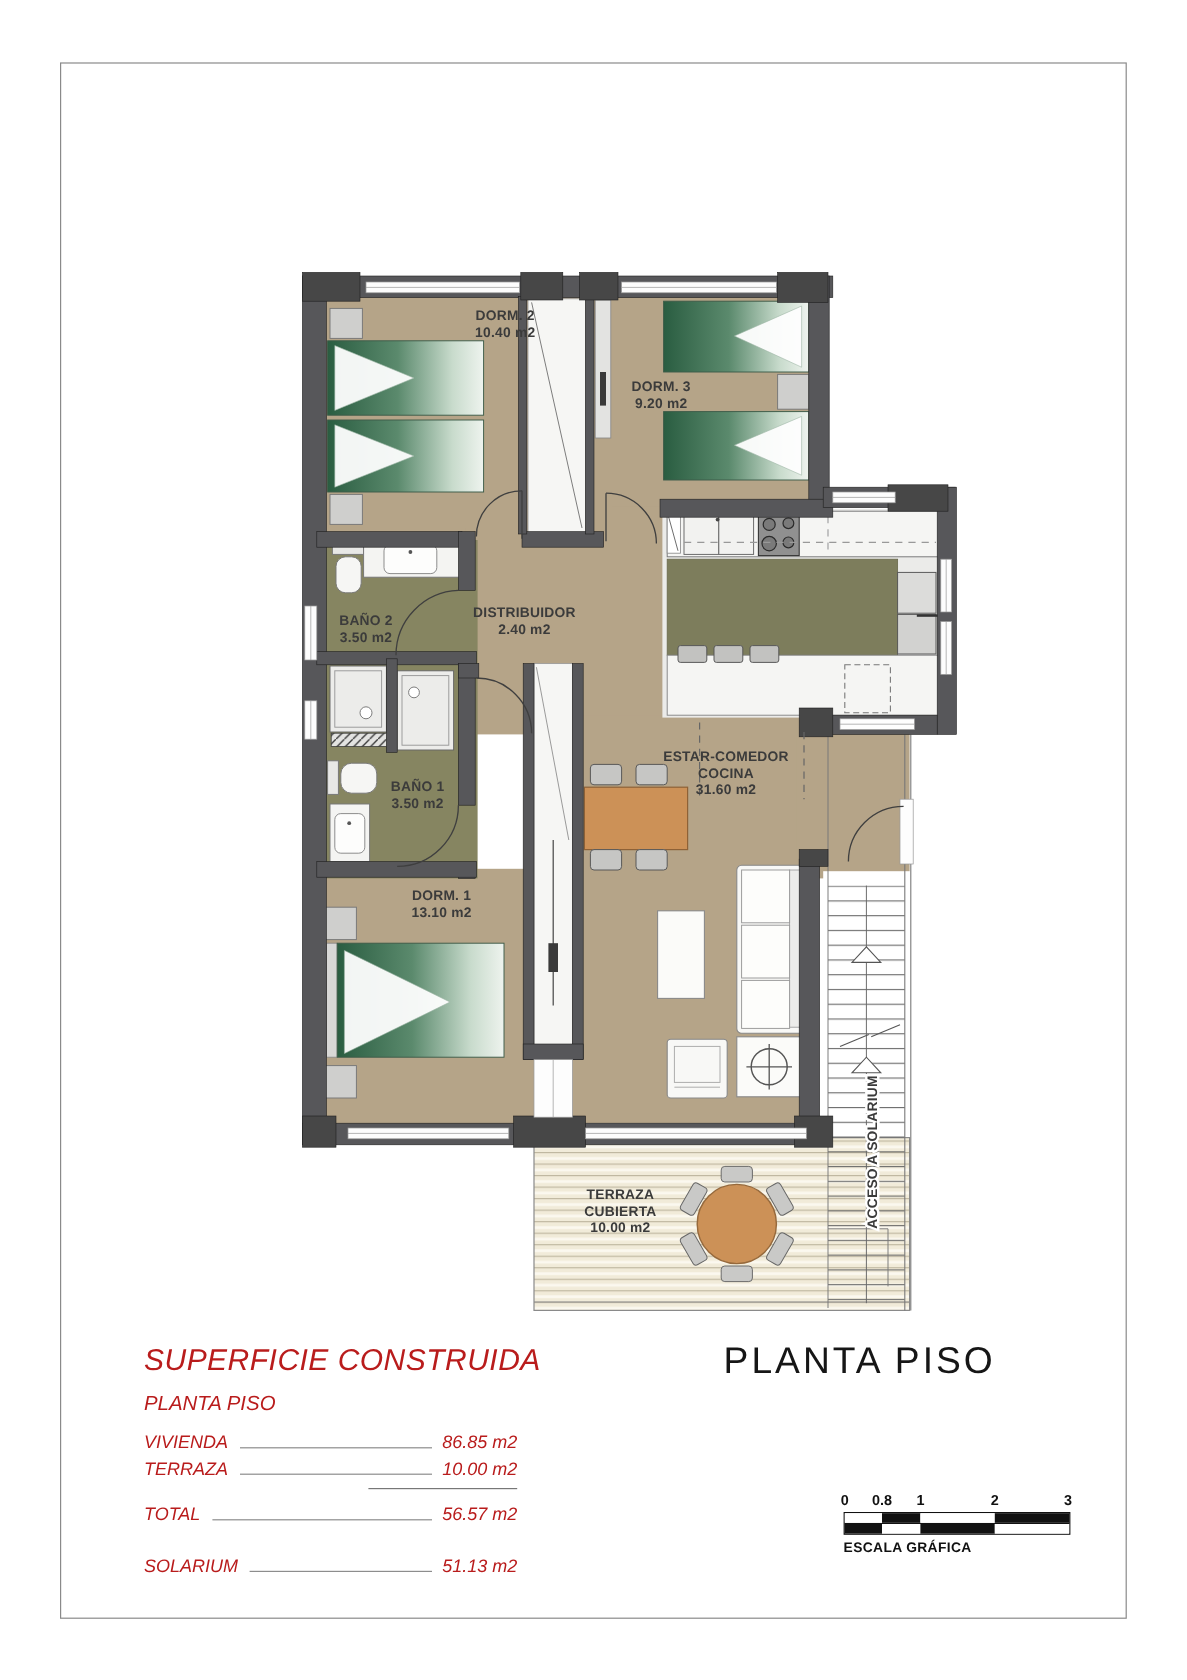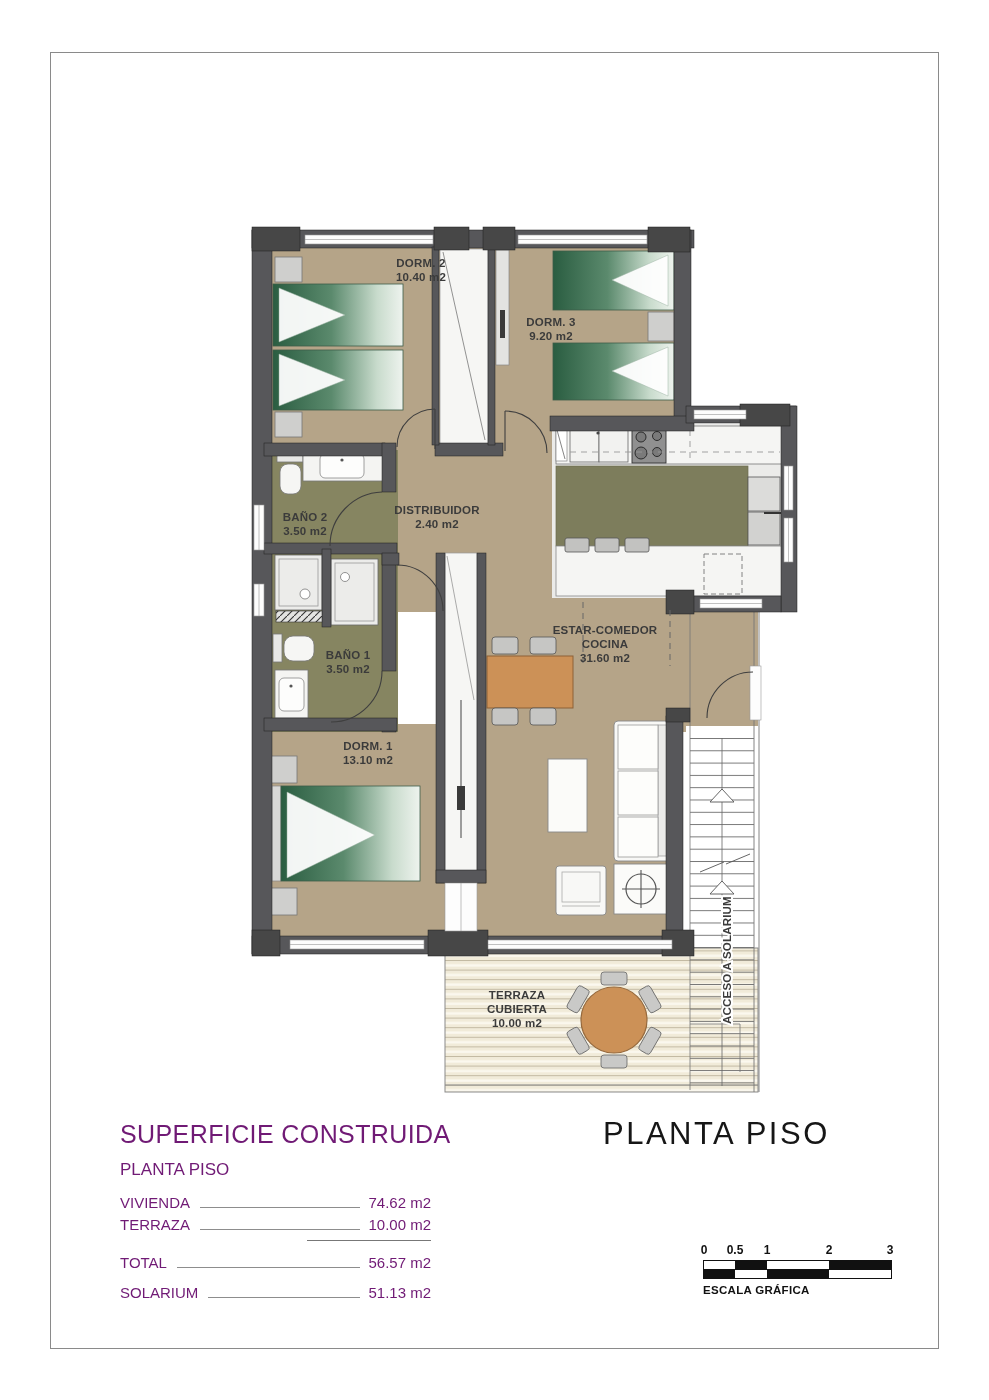--- a/index.html
+++ b/index.html
@@ -3,28 +3,28 @@
 <meta charset="utf-8">
 <style>
   html,body{margin:0;padding:0;background:#fff;}
   body{width:989px;height:1400px;position:relative;font-family:"Liberation Sans",sans-serif;overflow:hidden;}
   #stage{position:absolute;inset:0;width:989px;height:1400px;}
   .frame{position:absolute;left:50px;top:52px;width:887px;height:1295px;border:1px solid #8a8a8a;background:#fff;}
   svg.plan{position:absolute;left:0;top:0;}
   svg text{font-family:"Liberation Sans",sans-serif;font-weight:bold;fill:#3b3b3b;}
   .roomlbl{font-size:11.5px;letter-spacing:.2px;}
   
-  .summary{position:absolute;left:120px;top:1120px;width:311px;color:#701a75;}
+  .summary{position:absolute;left:120px;top:1120px;width:311px;color:#b91c1c;font-style:italic;}
   .summary .stitle{font-size:25px;letter-spacing:.4px;white-space:nowrap;}
   .summary .ssub{font-size:17px;margin-top:11px;}
   .srow{display:flex;align-items:baseline;font-size:15px;margin-top:5px;}
   .srow .lead{flex:1;border-bottom:1.2px solid #8d8d8d;margin:0 8px 3px 10px;height:1px;}
   .srow .val{white-space:nowrap;}
   .sep{width:124px;border-top:1.3px solid #777;margin:7px 0 9px auto;}
-  .mt14{margin-top:13px;} .mt26{margin-top:13px;}
+  .mt14{margin-top:13px;} .mt26{margin-top:26px;}
   
   .bigtitle{position:absolute;left:603px;top:1116px;font-size:31px;letter-spacing:2.5px;color:#161616;white-space:nowrap;}
   .scalebar{position:absolute;left:698px;top:1243px;width:200px;height:56px;color:#111;}
   .scalebar .tick{position:absolute;top:0;font-size:12px;font-weight:bold;transform:translateX(-50%);}
   .bar{position:absolute;left:5px;top:17px;width:187px;border:1px solid #111;}
   .bar .r{display:flex;height:8px;}
   .bar .r.first{border-bottom:1px solid #111;}
   .seg{height:100%;}
   .w1{width:31px;} .w2{width:32px;} .w3{width:62px;} .w4{width:62px;}
   .b{background:#111;} .w{background:#fff;}
@@ -348,21 +348,21 @@
       <text transform="translate(731,960) rotate(-90)" class="roomlbl" style="paint-order:stroke;stroke:#fff;stroke-width:4px;">ACCESO A SOLARIUM</text>
     </g>
   </svg>
 
   <div class="summary">
     <div class="stitle">SUPERFICIE CONSTRUIDA</div>
     <div class="ssub">PLANTA PISO</div>
     <div class="srow" style="margin-top:14px;">
       <span>VIVIENDA</span>
       <span class="lead"></span>
-      <span class="val">74.62 m2</span>
+      <span class="val">86.85 m2</span>
     </div>
     <div class="srow">
       <span>TERRAZA</span>
       <span class="lead"></span>
       <span class="val">10.00 m2</span>
     </div>
     <div class="sep"></div>
     <div class="srow mt14">
       <span>TOTAL</span>
       <span class="lead"></span>
@@ -372,21 +372,21 @@
       <span>SOLARIUM</span>
       <span class="lead"></span>
       <span class="val">51.13 m2</span>
     </div>
   </div>
 
   <div class="bigtitle">PLANTA PISO</div>
 
   <div class="scalebar">
     <span class="tick" style="left:6px;">0</span>
-    <span class="tick" style="left:37px;">0.5</span>
+    <span class="tick" style="left:37px;">0.8</span>
     <span class="tick" style="left:69px;">1</span>
     <span class="tick" style="left:131px;">2</span>
     <span class="tick" style="left:192px;">3</span>
     <div class="bar">
       <div class="r first">
         <div class="seg w1 w"></div>
           <div class="seg w2 b"></div>
           <div class="seg w3 w"></div>
           <div class="seg w4 b"></div>
       </div>

